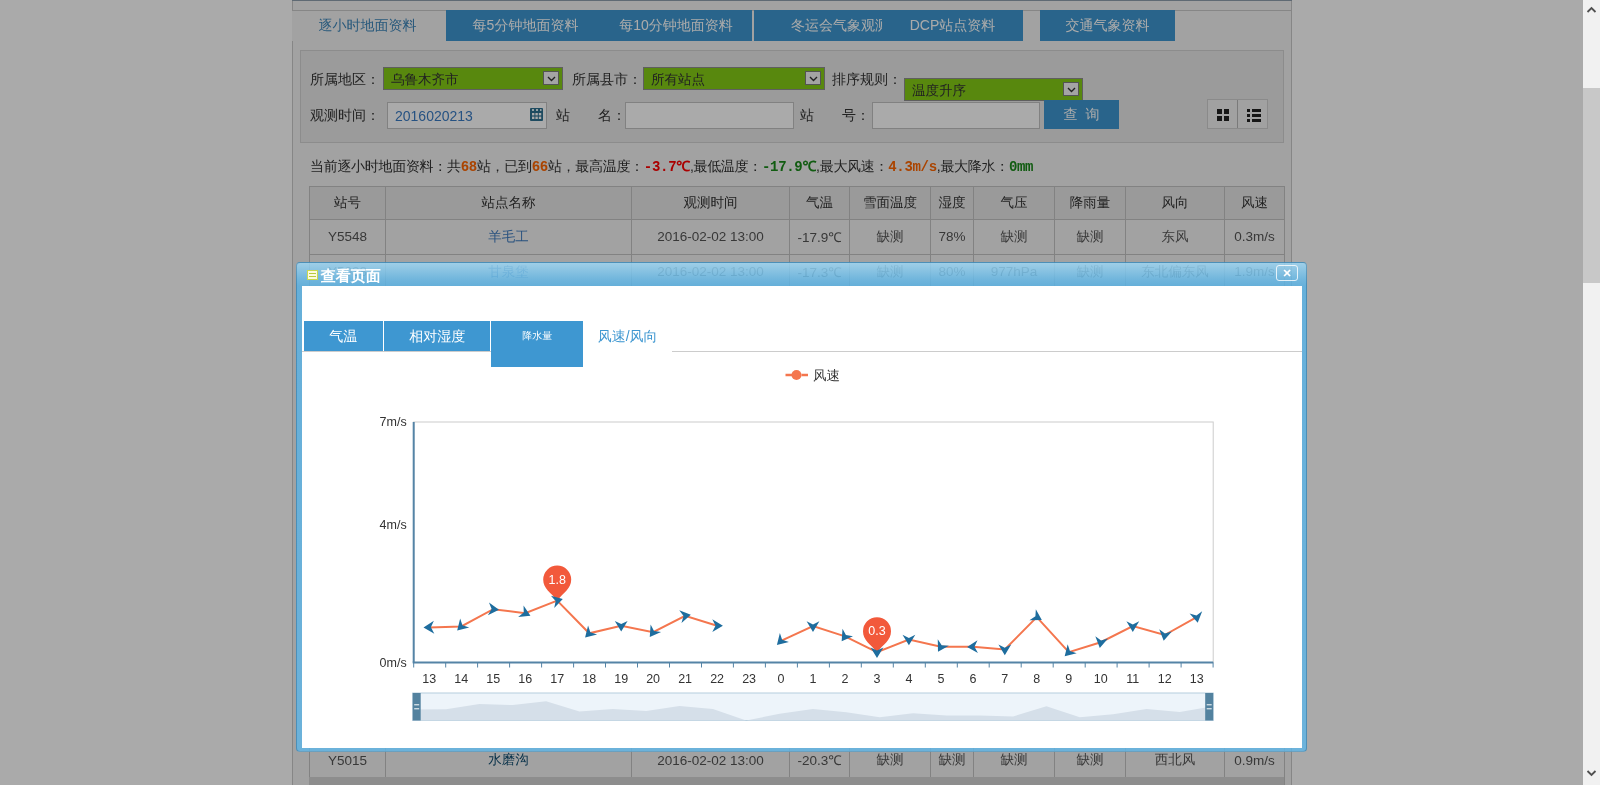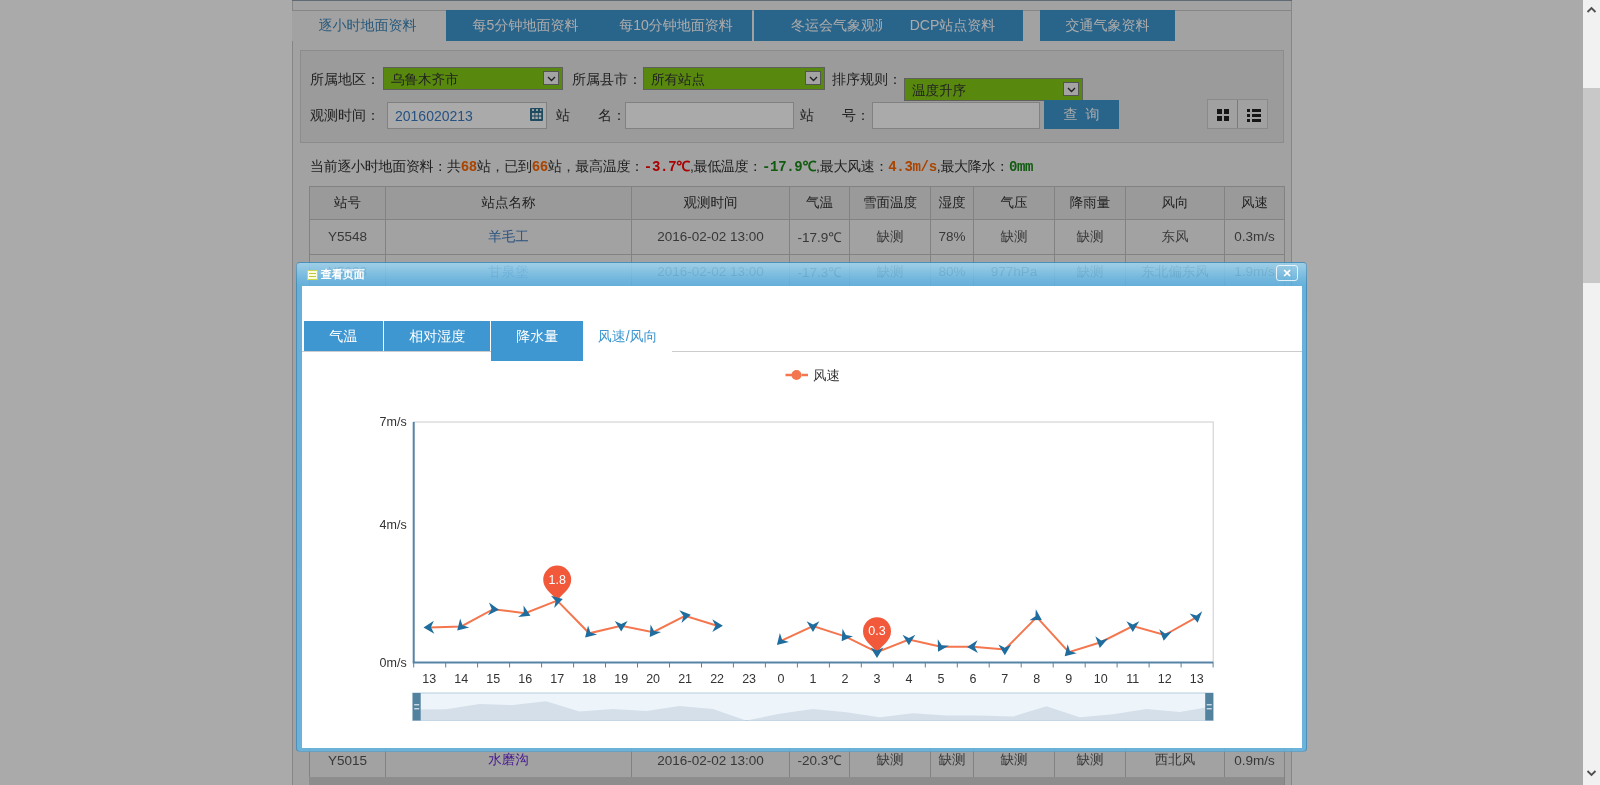--- a/index.html
+++ b/index.html
@@ -306,21 +306,21 @@
         <td style="">-10.9℃</td>
         <td style="">缺测</td>
         <td style="">54%</td>
         <td style="">缺测</td>
         <td style="">缺测</td>
         <td style="">西北风</td>
         <td style="">0.5m/s</td>
       </tr>
 <tr>
         <td style="">Y5015</td>
-        <td style="color:#6d28d9;">水磨沟</td>
+        <td style="color:#0c4a6e;">水磨沟</td>
         <td style="">2016-02-02 13:00</td>
         <td style="">-20.3℃</td>
         <td style="">缺测</td>
         <td style="">缺测</td>
         <td style="">缺测</td>
         <td style="">缺测</td>
         <td style="">西北风</td>
         <td style="">0.9m/s</td>
       </tr>
 <tr>
@@ -343,31 +343,31 @@
 <div class="abs" style="left:0;top:0;width:1583px;height:785px;background:rgba(0,0,0,0.333)"></div>
 
 <div class="abs" style="left:295.7px;top:262px;width:1011.4px;height:490.2px;
  background:linear-gradient(to bottom,rgba(158,215,244,0.84) 0px,rgba(104,186,232,0.84) 16px,rgba(90,178,228,0.84) 23px,rgba(97,181,229,0.84) 100%);border:1px solid rgba(30,90,130,0.4);border-radius:4px">
 
   <div class="abs" style="left:0;top:0;width:100%;height:23px">
     <div class="abs" style="left:10px;top:6.5px;width:11px;height:10px;background:#fdfae0;border:1px solid #c8d94f">
       <div class="abs" style="left:1px;top:2px;width:7px;height:1px;background:#b8cc3e"></div>
       <div class="abs" style="left:1px;top:5px;width:7px;height:1px;background:#b8cc3e"></div>
     </div>
-    <span class="abs" style="left:24px;top:4px;font-size:11px;font-weight:bold;color:#fff">查看页面</span>
+    <span class="abs" style="left:24px;top:4px;font-size:15px;font-weight:bold;color:#fff">查看页面</span>
     <div class="abs" style="right:8px;top:2px;width:22px;height:16px;border:1px solid rgba(255,255,255,0.8);
      border-radius:3px;color:#fff;font-size:11px;font-weight:bold;text-align:center;line-height:15px">✕</div>
   </div>
 
   <div class="abs" style="left:5.6px;top:23px;width:1000.2px;height:462.1px;background:#fff">
 
     <div class="abs" style="left:0px;top:65px;width:1000px;height:1px;background:#ccc"></div>
     <div class="abs" style="left:1.3px;top:35px;width:79.4px;height:30px;background:#3e97d1;color:#fff;font-size:14px;text-align:center;line-height:30px">气温</div>
     <div class="abs" style="left:82px;top:35px;width:106px;height:30px;background:#3e97d1;color:#fff;font-size:14px;text-align:center;line-height:30px">相对湿度</div>
-    <div class="abs" style="left:189.2px;top:35px;width:91.5px;height:40px;background:#3e97d1;color:#fff;font-size:14px;text-align:center;line-height:30px">降水量</div>
+    <div class="abs" style="left:189.2px;top:35px;width:91.5px;height:46px;background:#3e97d1;color:#fff;font-size:10px;text-align:center;line-height:30px">降水量</div>
     <div class="abs" style="left:280.7px;top:35px;width:89.3px;height:31px;background:#fff;color:#3e97d1;font-size:14px;text-align:center;line-height:30px">风速/风向</div>
     <svg width="998" height="462" style="position:absolute;left:0;top:0" font-family="Liberation Sans, sans-serif">
 
 <line x1="483.5" y1="89" x2="490" y2="89" stroke="#f4764e" stroke-width="2.5"></line>
 <line x1="499.5" y1="89" x2="506" y2="89" stroke="#f4764e" stroke-width="2.5"></line>
 <circle cx="494.5" cy="89" r="5" fill="#f4764e"></circle>
 <text x="511" y="94" fill="#333" font-size="13.5">风速</text>
 
 <rect x="111.7" y="136.0" width="799.5" height="240.5" fill="#fff" stroke="#ccc" stroke-width="1"></rect>
 <line x1="111.7" y1="136.0" x2="111.7" y2="376.5" stroke="#5584a6" stroke-width="2"></line>

